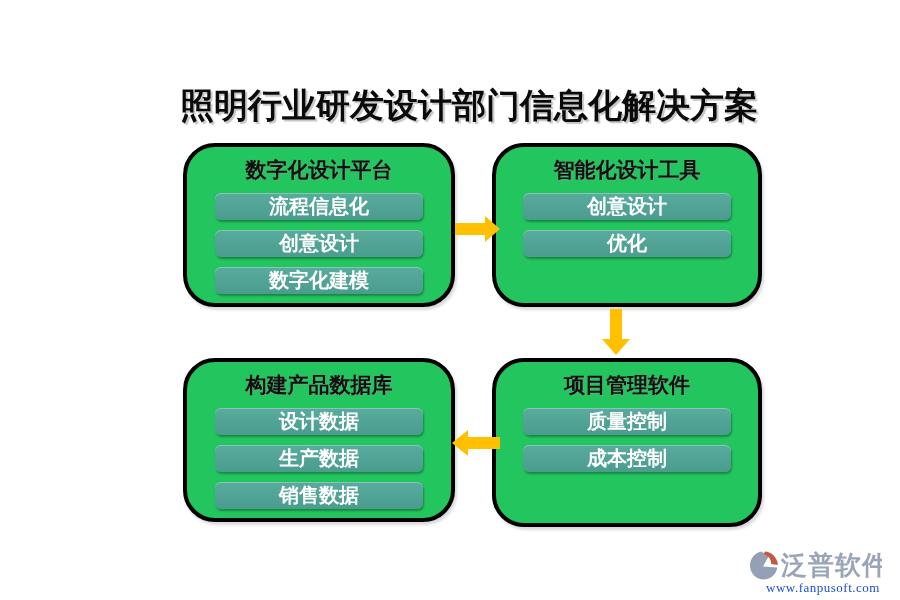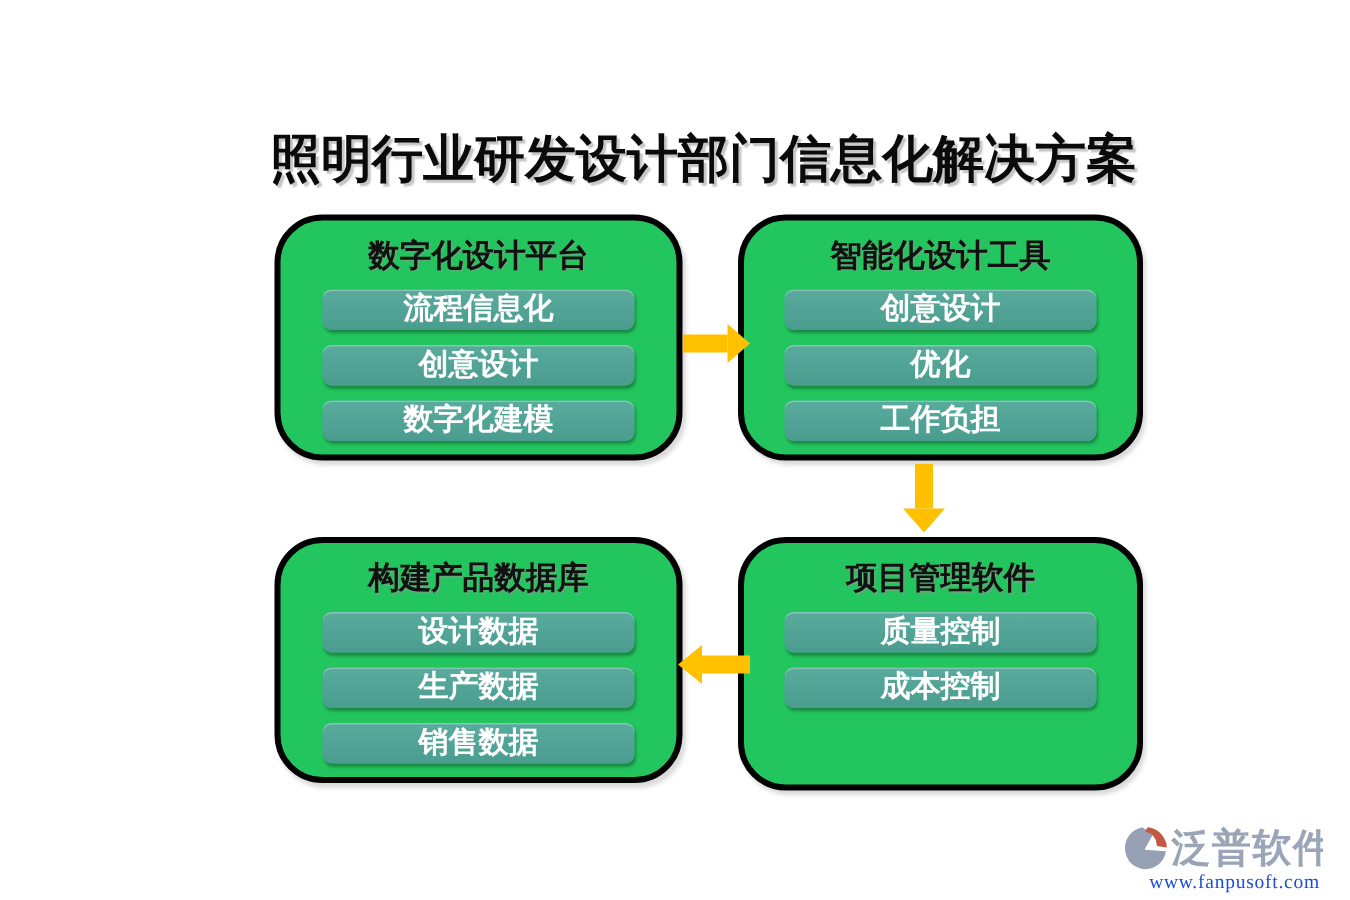--- a/index.html
+++ b/index.html
@@ -64,21 +64,20 @@
       <div class="pill">创意设计</div>
       <div class="pill">数字化建模</div>
     </div>
   </div>
 
   <div class="box box-tr">
     <div class="box-header">智能化设计工具</div>
     <div class="items">
       <div class="pill">创意设计</div>
       <div class="pill">优化</div>
-      <div class="pill">工作负担</div>
     </div>
   </div>
 
   <div class="box box-bl">
     <div class="box-header">构建产品数据库</div>
     <div class="items">
       <div class="pill">设计数据</div>
       <div class="pill">生产数据</div>
       <div class="pill">销售数据</div>
     </div>

